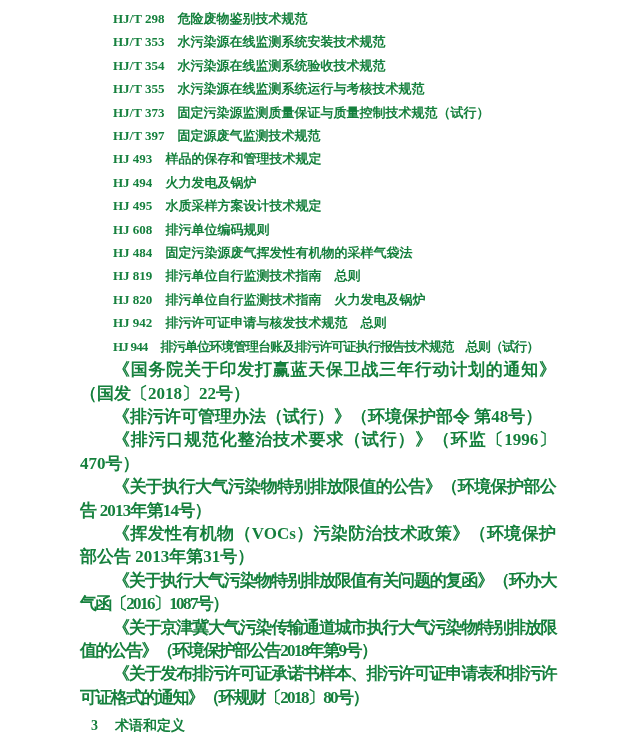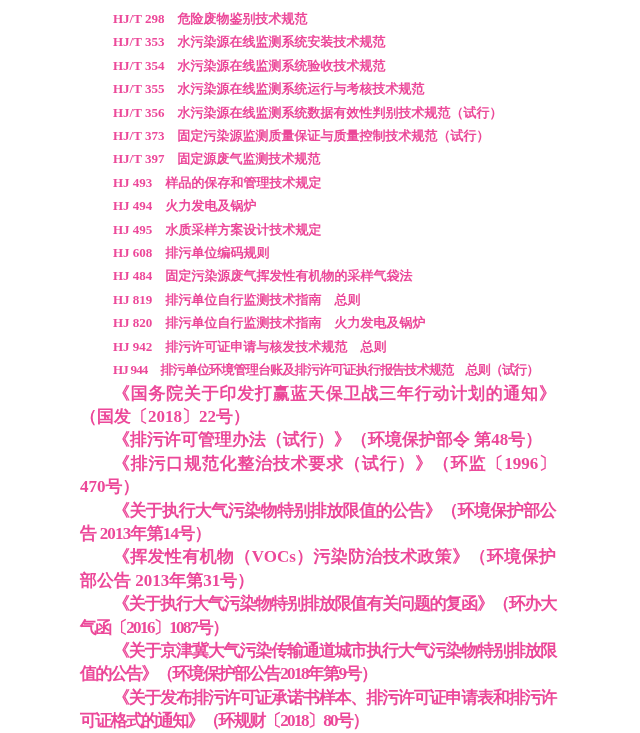--- a/index.html
+++ b/index.html
@@ -10,21 +10,21 @@
     font-family: "Liberation Serif", "DejaVu Serif", serif;
   }
   .page {
     position: relative;
     width: 640px;
     height: 733px;
     box-sizing: border-box;
     padding: 7px 84px 0 80px;
     background: #ffffff;
     overflow: hidden;
-    color: #ec4899;
+    color: #15803d;
     font-weight: 700;
   }
   .std {
     font-size: 13px;
     line-height: 23.4px;
     white-space: nowrap;
     text-indent: 33px;
   }
   .std .title { margin-left: 13px; }
   .doc {
@@ -60,23 +60,20 @@
       <span class="code">HJ/T 298</span><span class="title">危险废物鉴别技术规范</span>
     </div>
     <div class="std">
       <span class="code">HJ/T 353</span><span class="title">水污染源在线监测系统安装技术规范</span>
     </div>
     <div class="std">
       <span class="code">HJ/T 354</span><span class="title">水污染源在线监测系统验收技术规范</span>
     </div>
     <div class="std">
       <span class="code">HJ/T 355</span><span class="title">水污染源在线监测系统运行与考核技术规范</span>
-    </div>
-    <div class="std">
-      <span class="code">HJ/T 356</span><span class="title">水污染源在线监测系统数据有效性判别技术规范（试行）</span>
     </div>
     <div class="std">
       <span class="code">HJ/T 373</span><span class="title">固定污染源监测质量保证与质量控制技术规范（试行）</span>
     </div>
     <div class="std">
       <span class="code">HJ/T 397</span><span class="title">固定源废气监测技术规范</span>
     </div>
     <div class="std">
       <span class="code">HJ 493</span><span class="title">样品的保存和管理技术规定</span>
     </div>

